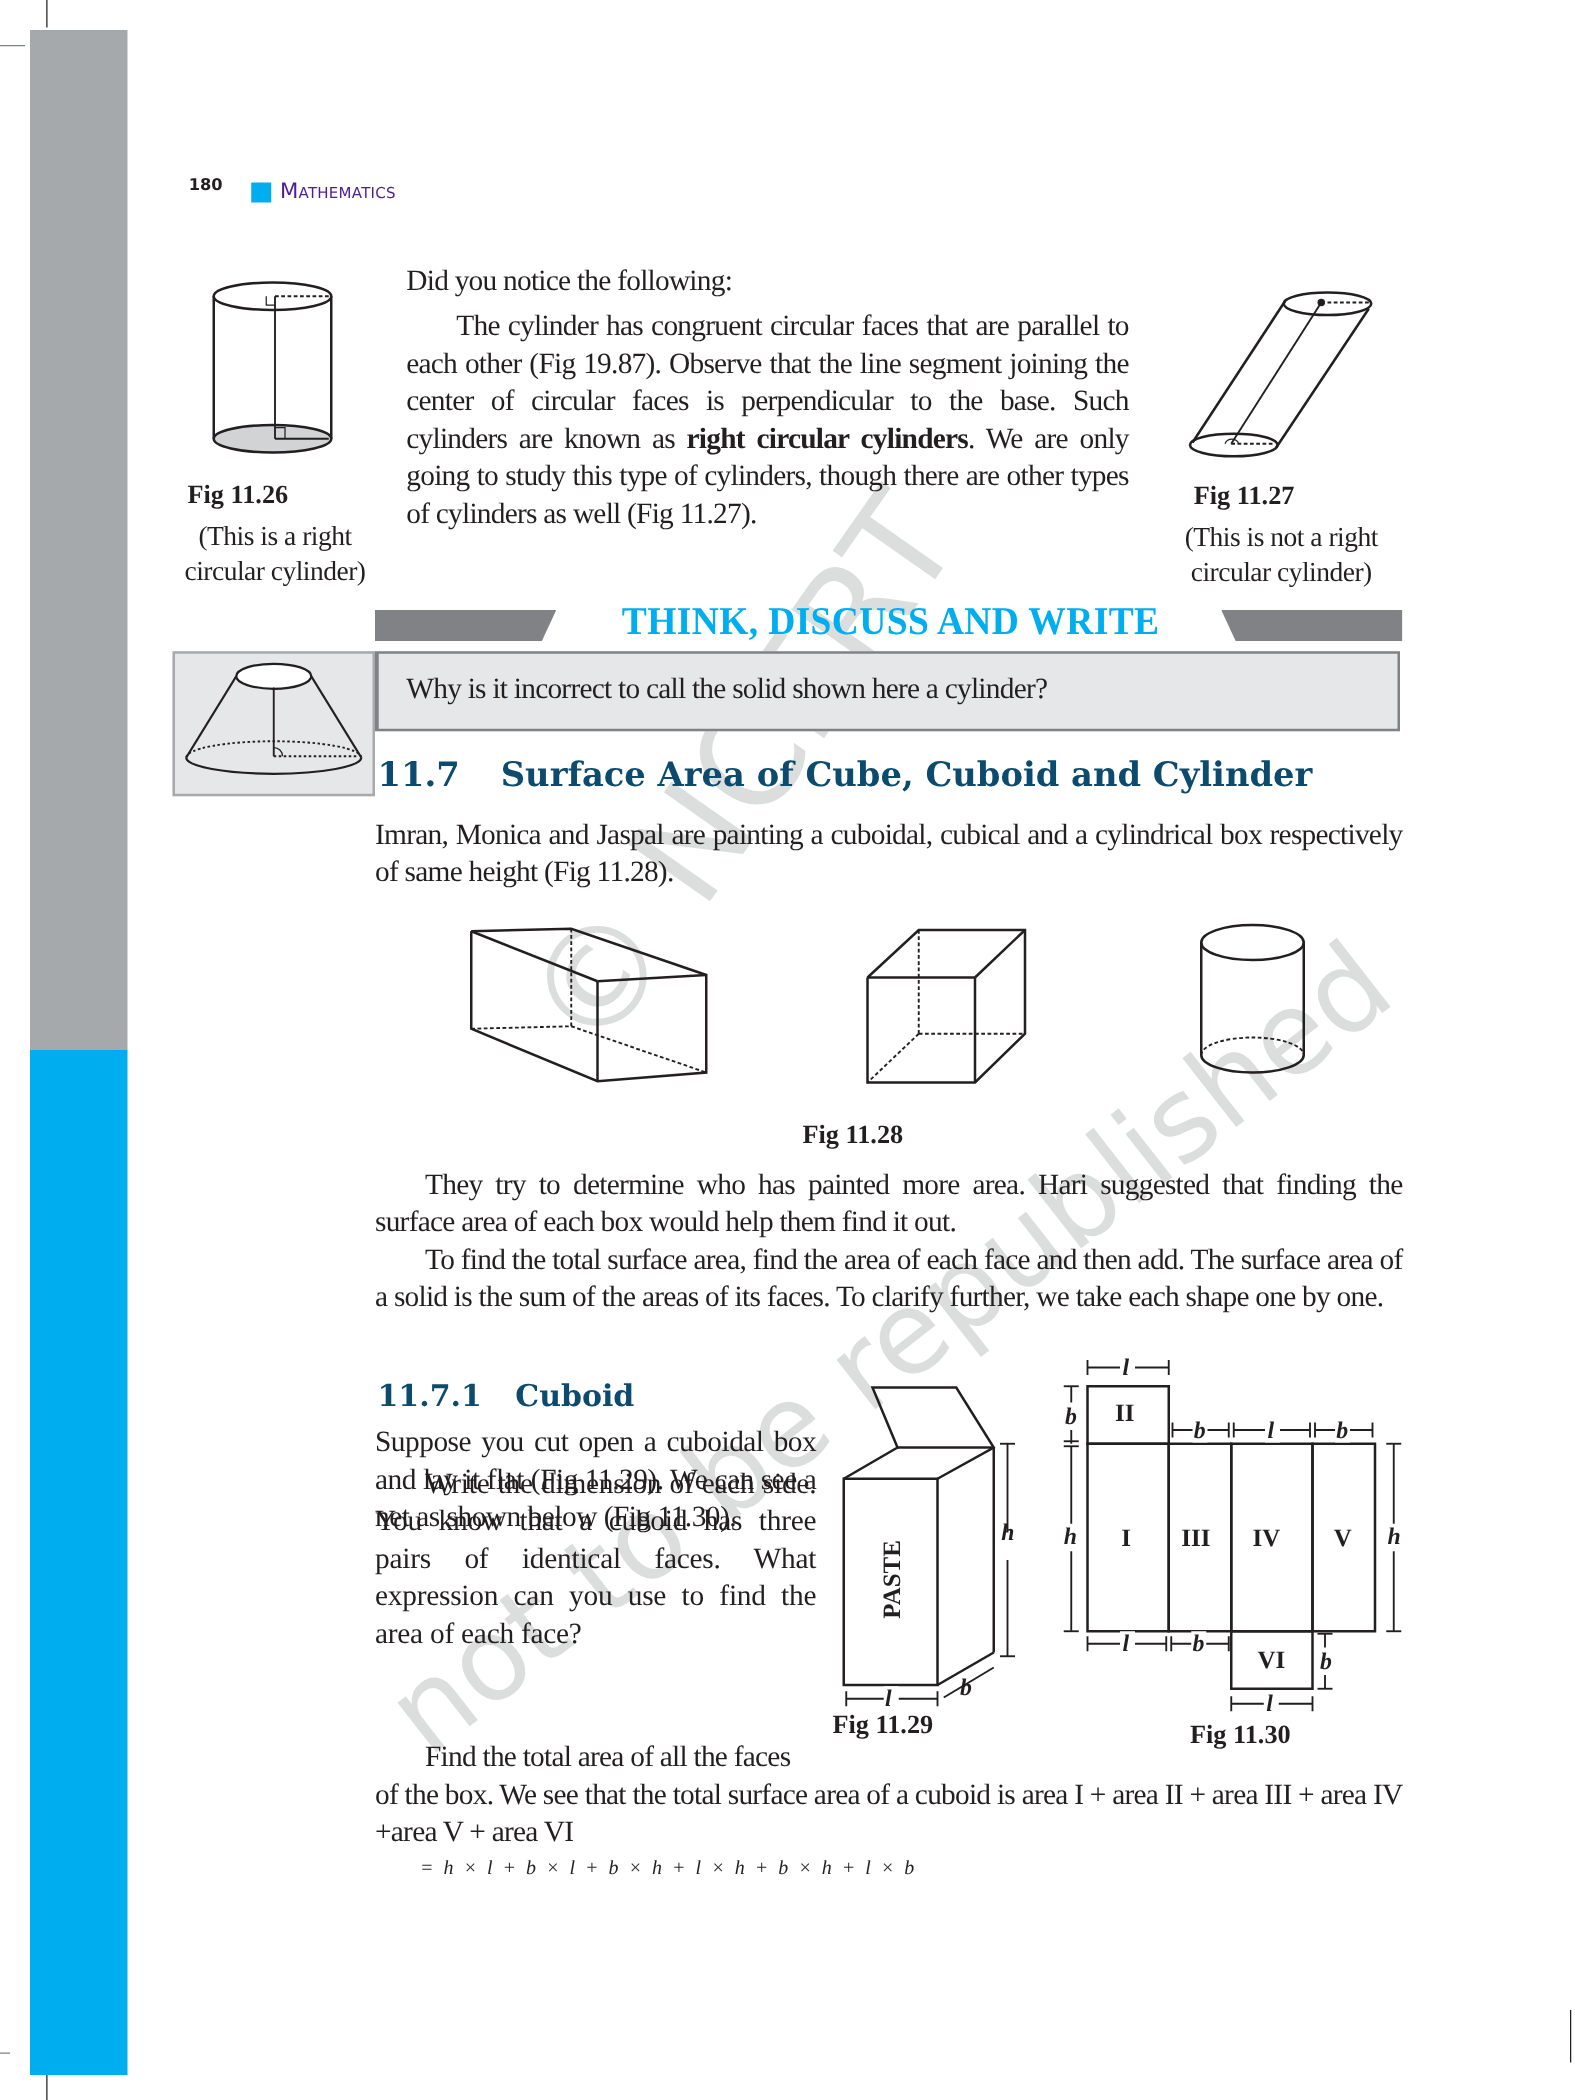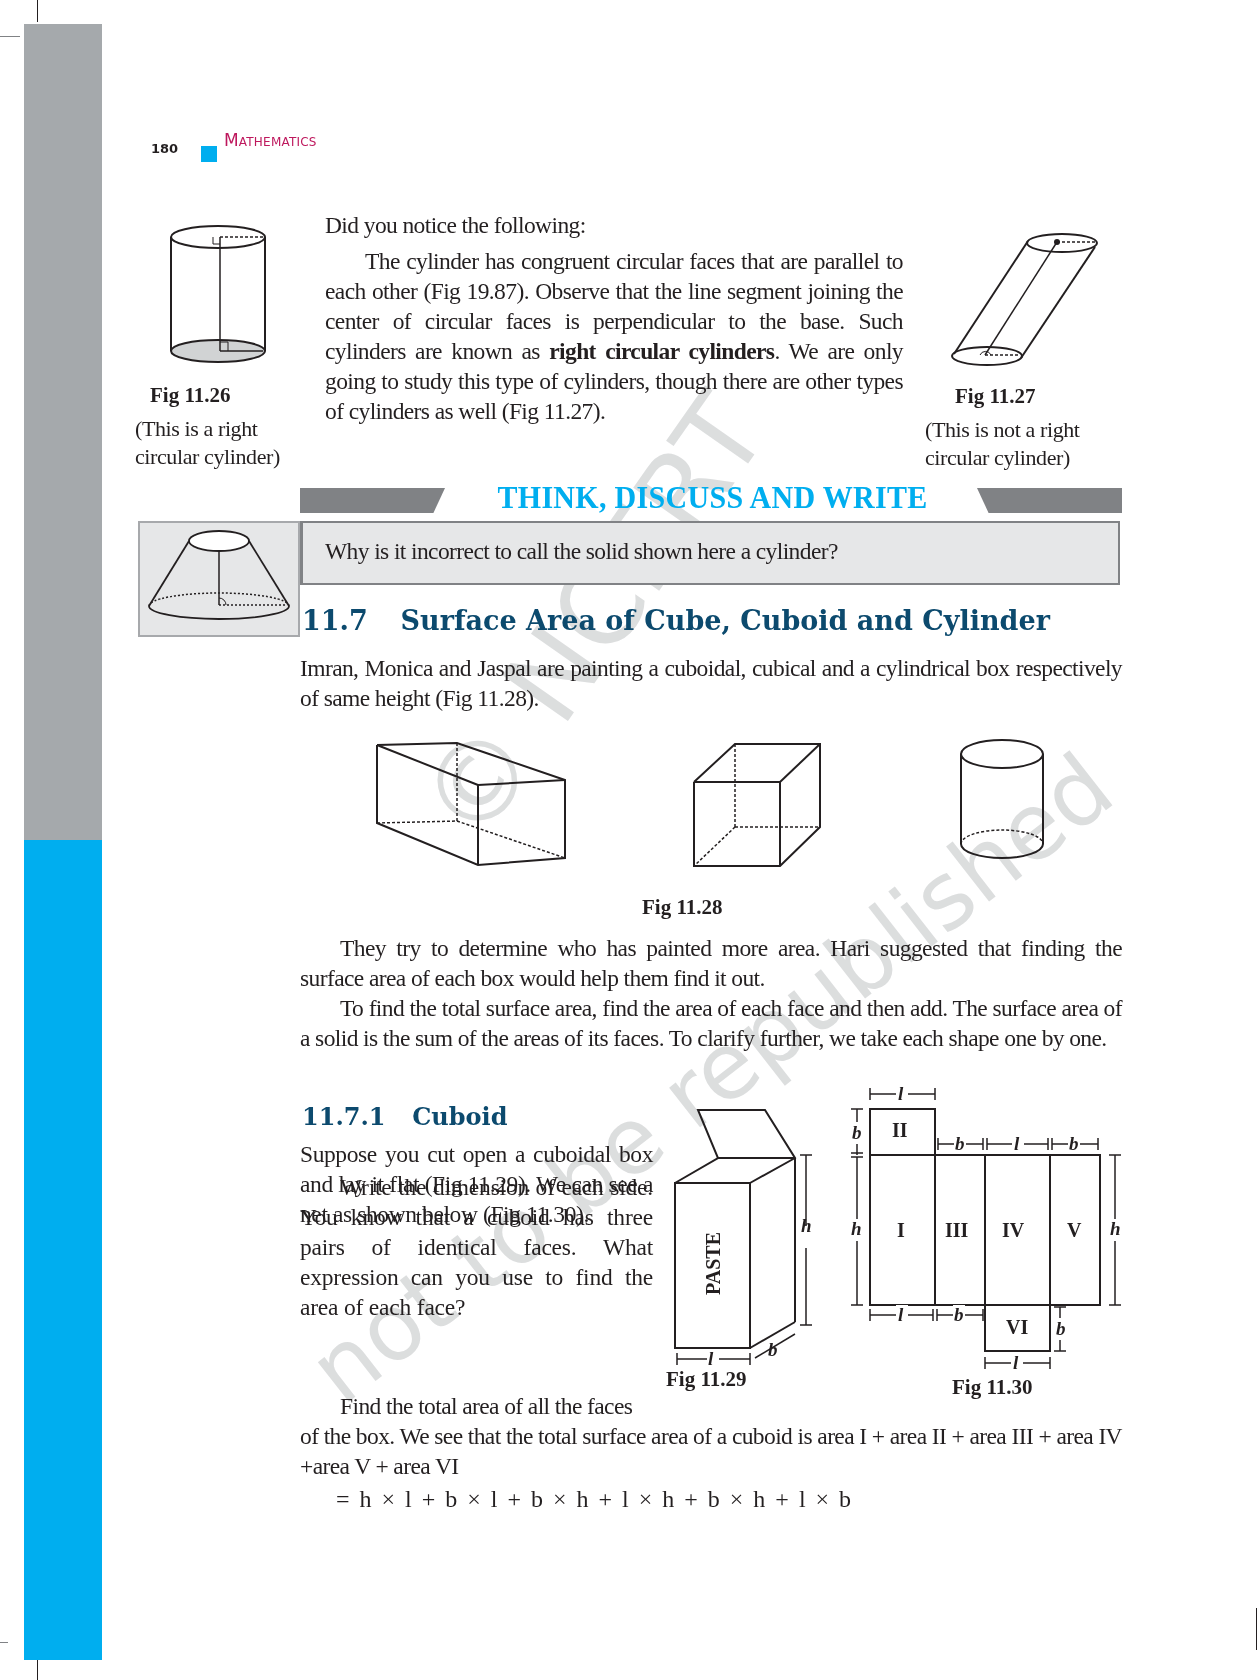--- a/index.html
+++ b/index.html
@@ -3,40 +3,40 @@
 <meta charset="utf-8">
 <style>
   html,body{margin:0;padding:0;}
   body{width:1260px;height:1680px;position:relative;background:#ffffff;overflow:hidden;
        font-family:"Liberation Serif","DejaVu Serif",serif;color:#231f20;}
   .crop{position:absolute;background:#231f20;}
   .side-gray{position:absolute;left:24px;top:24px;width:78px;height:816px;background:#a5a9ac;}
   .side-blue{position:absolute;left:24px;top:840px;width:78px;height:820px;background:#00aeef;}
   .hdr-num{position:absolute;left:151px;top:141px;font-family:"DejaVu Sans",sans-serif;font-weight:bold;font-size:13px;color:#231f20;}
   .hdr-sq{position:absolute;left:201px;top:146px;width:16px;height:16px;background:#00aeef;}
-  .hdr-title{position:absolute;left:224px;top:130px;font-family:"DejaVu Sans",sans-serif;font-size:17px;color:#be185d;font-variant:small-caps;letter-spacing:0.2px;}
+  .hdr-title{position:absolute;left:224px;top:143px;font-family:"DejaVu Sans",sans-serif;font-size:17px;color:#4c1d95;font-variant:small-caps;letter-spacing:0.2px;}
   .txt{position:absolute;font-size:23.5px;line-height:30px;letter-spacing:-0.6px;}
   .just{text-align:justify;text-align-last:left;}
   .ind{text-indent:40px;}
   .cap-b{position:absolute;font-weight:bold;font-size:21px;}
-  .cap{position:absolute;font-size:22px;line-height:28px;letter-spacing:-0.4px;}
+  .cap{position:absolute;font-size:22px;line-height:28px;text-align:center;letter-spacing:-0.4px;}
   .banner-l{position:absolute;left:300px;top:488px;width:145px;height:25px;background:#808285;
             clip-path:polygon(0 0,100% 0,92% 100%,0 100%);}
   .banner-r{position:absolute;left:977px;top:488px;width:145px;height:25px;background:#808285;
             clip-path:polygon(0 0,100% 0,100% 100%,8% 100%);}
   .banner-t{position:absolute;left:455px;top:481px;width:515px;text-align:center;font-weight:bold;font-size:30px;color:#00aeef;letter-spacing:0.3px;font-family:"Liberation Serif",serif;transform:scaleY(1.05);}
   .qbox{position:absolute;left:300px;top:521px;width:820px;height:64px;background:#e6e7e8;border:2px solid #808285;border-left:3px solid #808285;box-sizing:border-box;}
   .qtext{position:absolute;left:325px;top:538px;font-size:23.5px;letter-spacing:-0.6px;}
   .fbox{position:absolute;left:138px;top:521px;width:162px;height:116px;background:#e6e7e8;border:2px solid #a7a9ac;box-sizing:border-box;}
   .sec-h{position:absolute;font-weight:bold;color:#0c4a6e;font-family:"DejaVu Serif",serif;}
   .wm{position:absolute;color:#d1d3d4;font-family:"DejaVu Sans",sans-serif;opacity:0.75;white-space:nowrap;pointer-events:none;}
   svg{position:absolute;overflow:visible;}
   .lbl{font-family:"Liberation Serif",serif;font-size:20px;font-weight:bold;fill:#231f20;}
   .lbi{font-family:"Liberation Serif",serif;font-size:19px;font-style:italic;font-weight:bold;fill:#231f20;}
-  .formula{position:absolute;left:336px;top:1486px;font-size:24px;letter-spacing:1px;word-spacing:2px;}
+  .formula{position:absolute;left:336px;top:1486px;font-size:16px;font-style:italic;letter-spacing:1px;word-spacing:2px;}
 </style>
 </head>
 <body>
 
 <div class="crop" style="left:37px;top:0;width:1px;height:22px;"></div>
 <div class="crop" style="left:0;top:36px;width:20px;height:1px;background:#808285;"></div>
 <div class="crop" style="left:37px;top:1658px;width:1px;height:22px;"></div>
 <div class="crop" style="left:0;top:1642px;width:8px;height:1px;background:#808285;"></div>
 <div class="crop" style="left:1256px;top:1608px;width:1px;height:42px;"></div>
 

